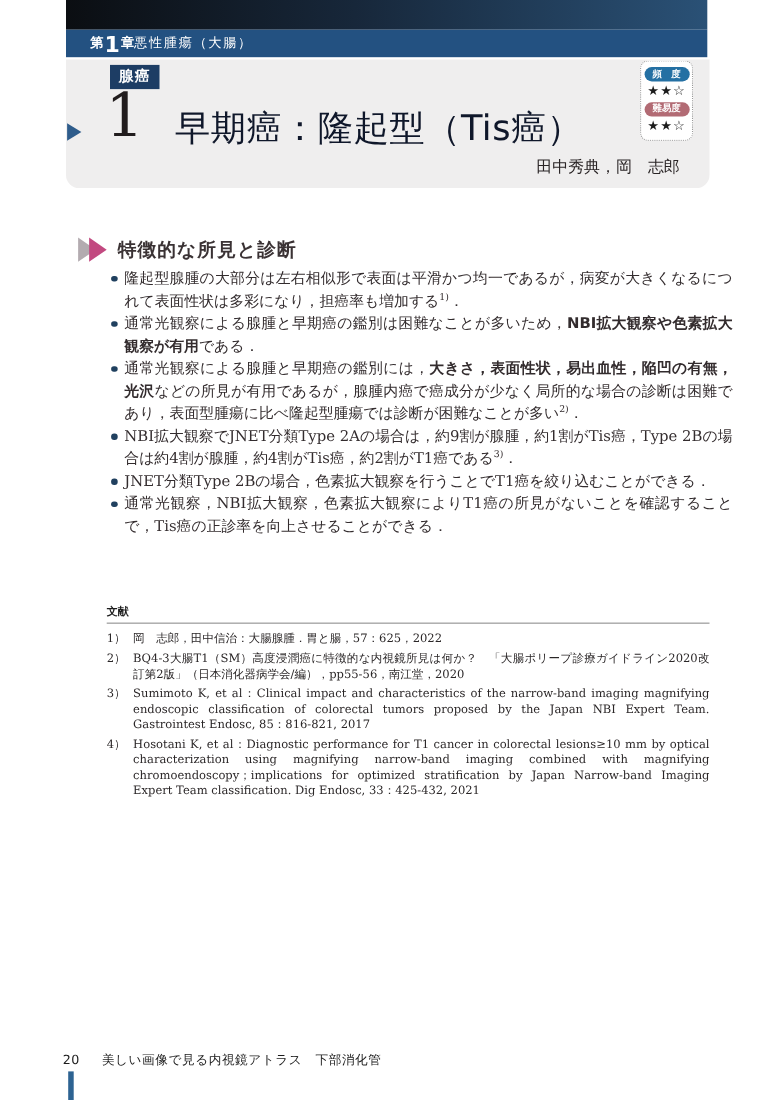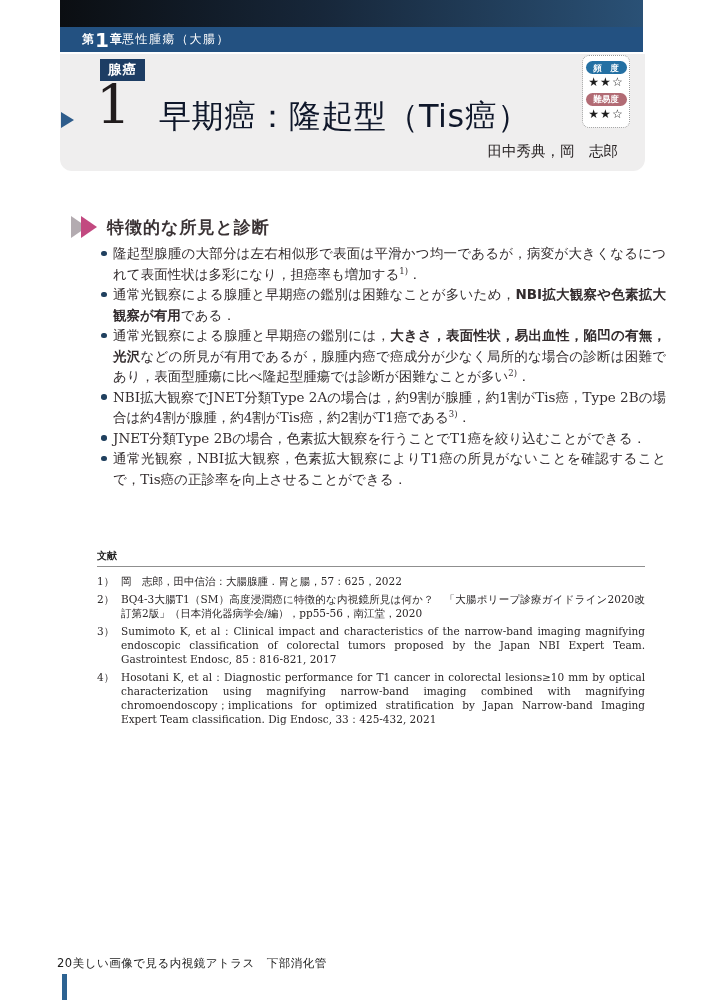--- a/index.html
+++ b/index.html
@@ -104,21 +104,21 @@
   .refs li {
     position: relative; padding-left: 24px; margin-bottom: 4px;
     font-family: "DejaVu Serif", "Liberation Serif", serif;
     font-size: 10.5px; line-height: 14px; color: #2a2627; text-align: justify;
   }
   .ref-num { position: absolute; left: 0; }
 
   
   .footer {
     position: absolute; left: 57px; top: 956px;
-    display: flex; font-size: 11.5px; color: #1b1b1b; letter-spacing: 0.5px;
+    display: flex; gap: 20px; font-size: 11.5px; color: #1b1b1b; letter-spacing: 0.5px;
   }
   .footer-bar {
     position: absolute; left: 62px; top: 974px; width: 5px; height: 26px;
     background: var(--footer-bar, #2d6392);
   }
 </style>
 </head>
 <body>
 
 <div class="page">

